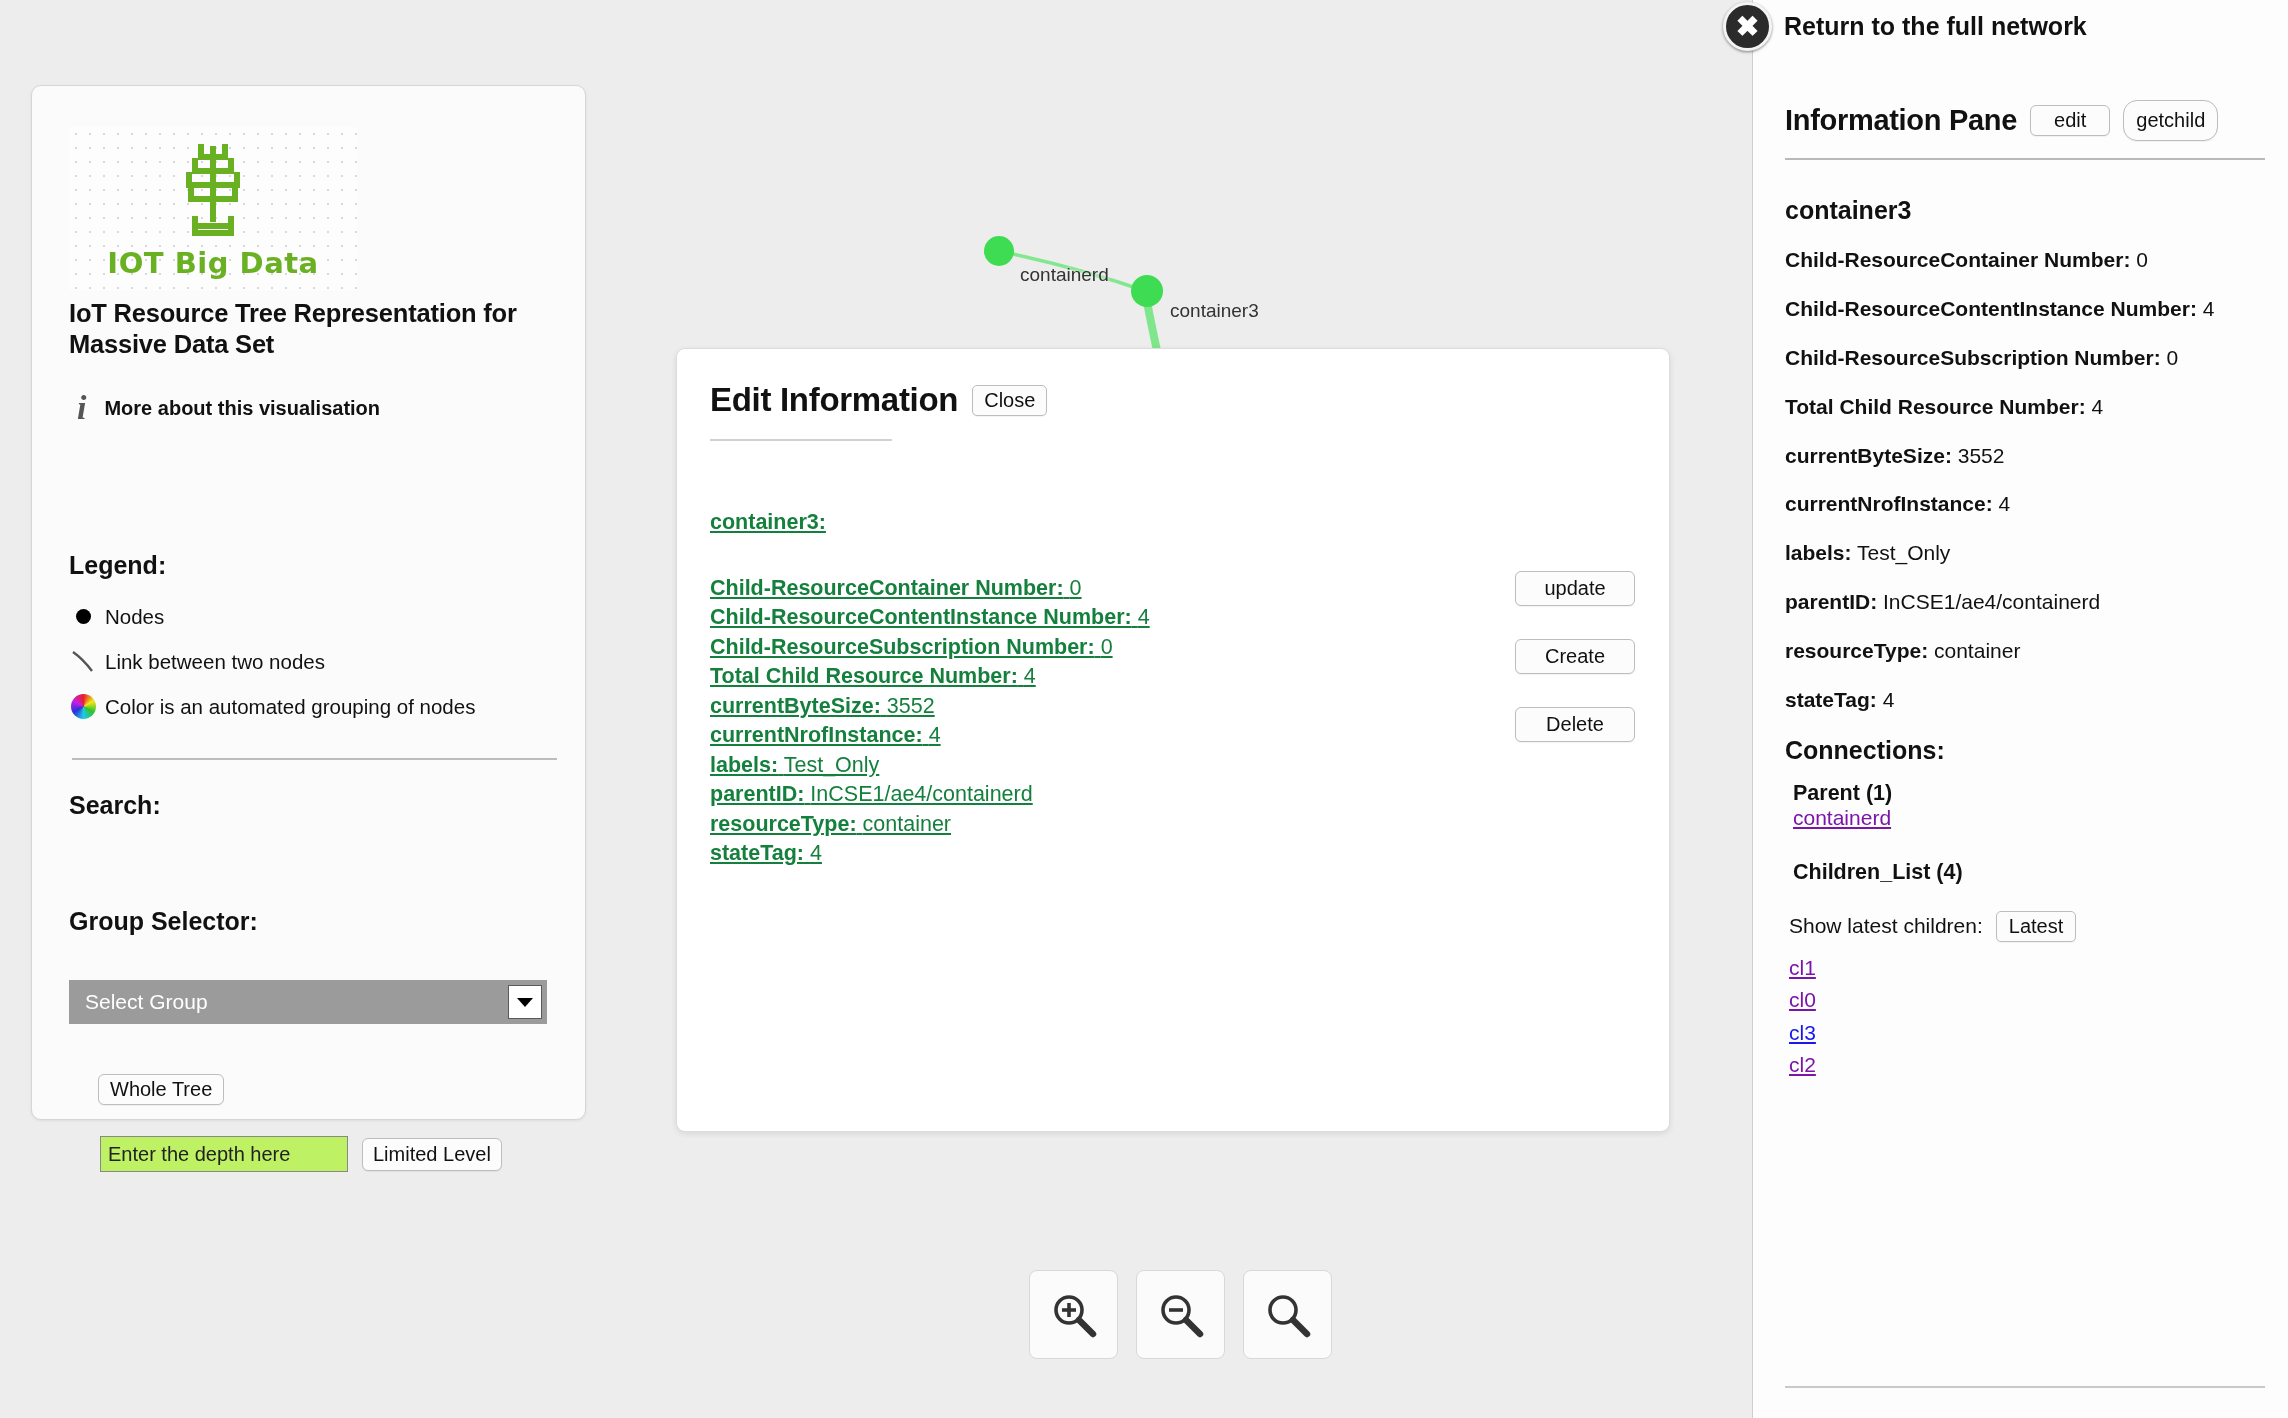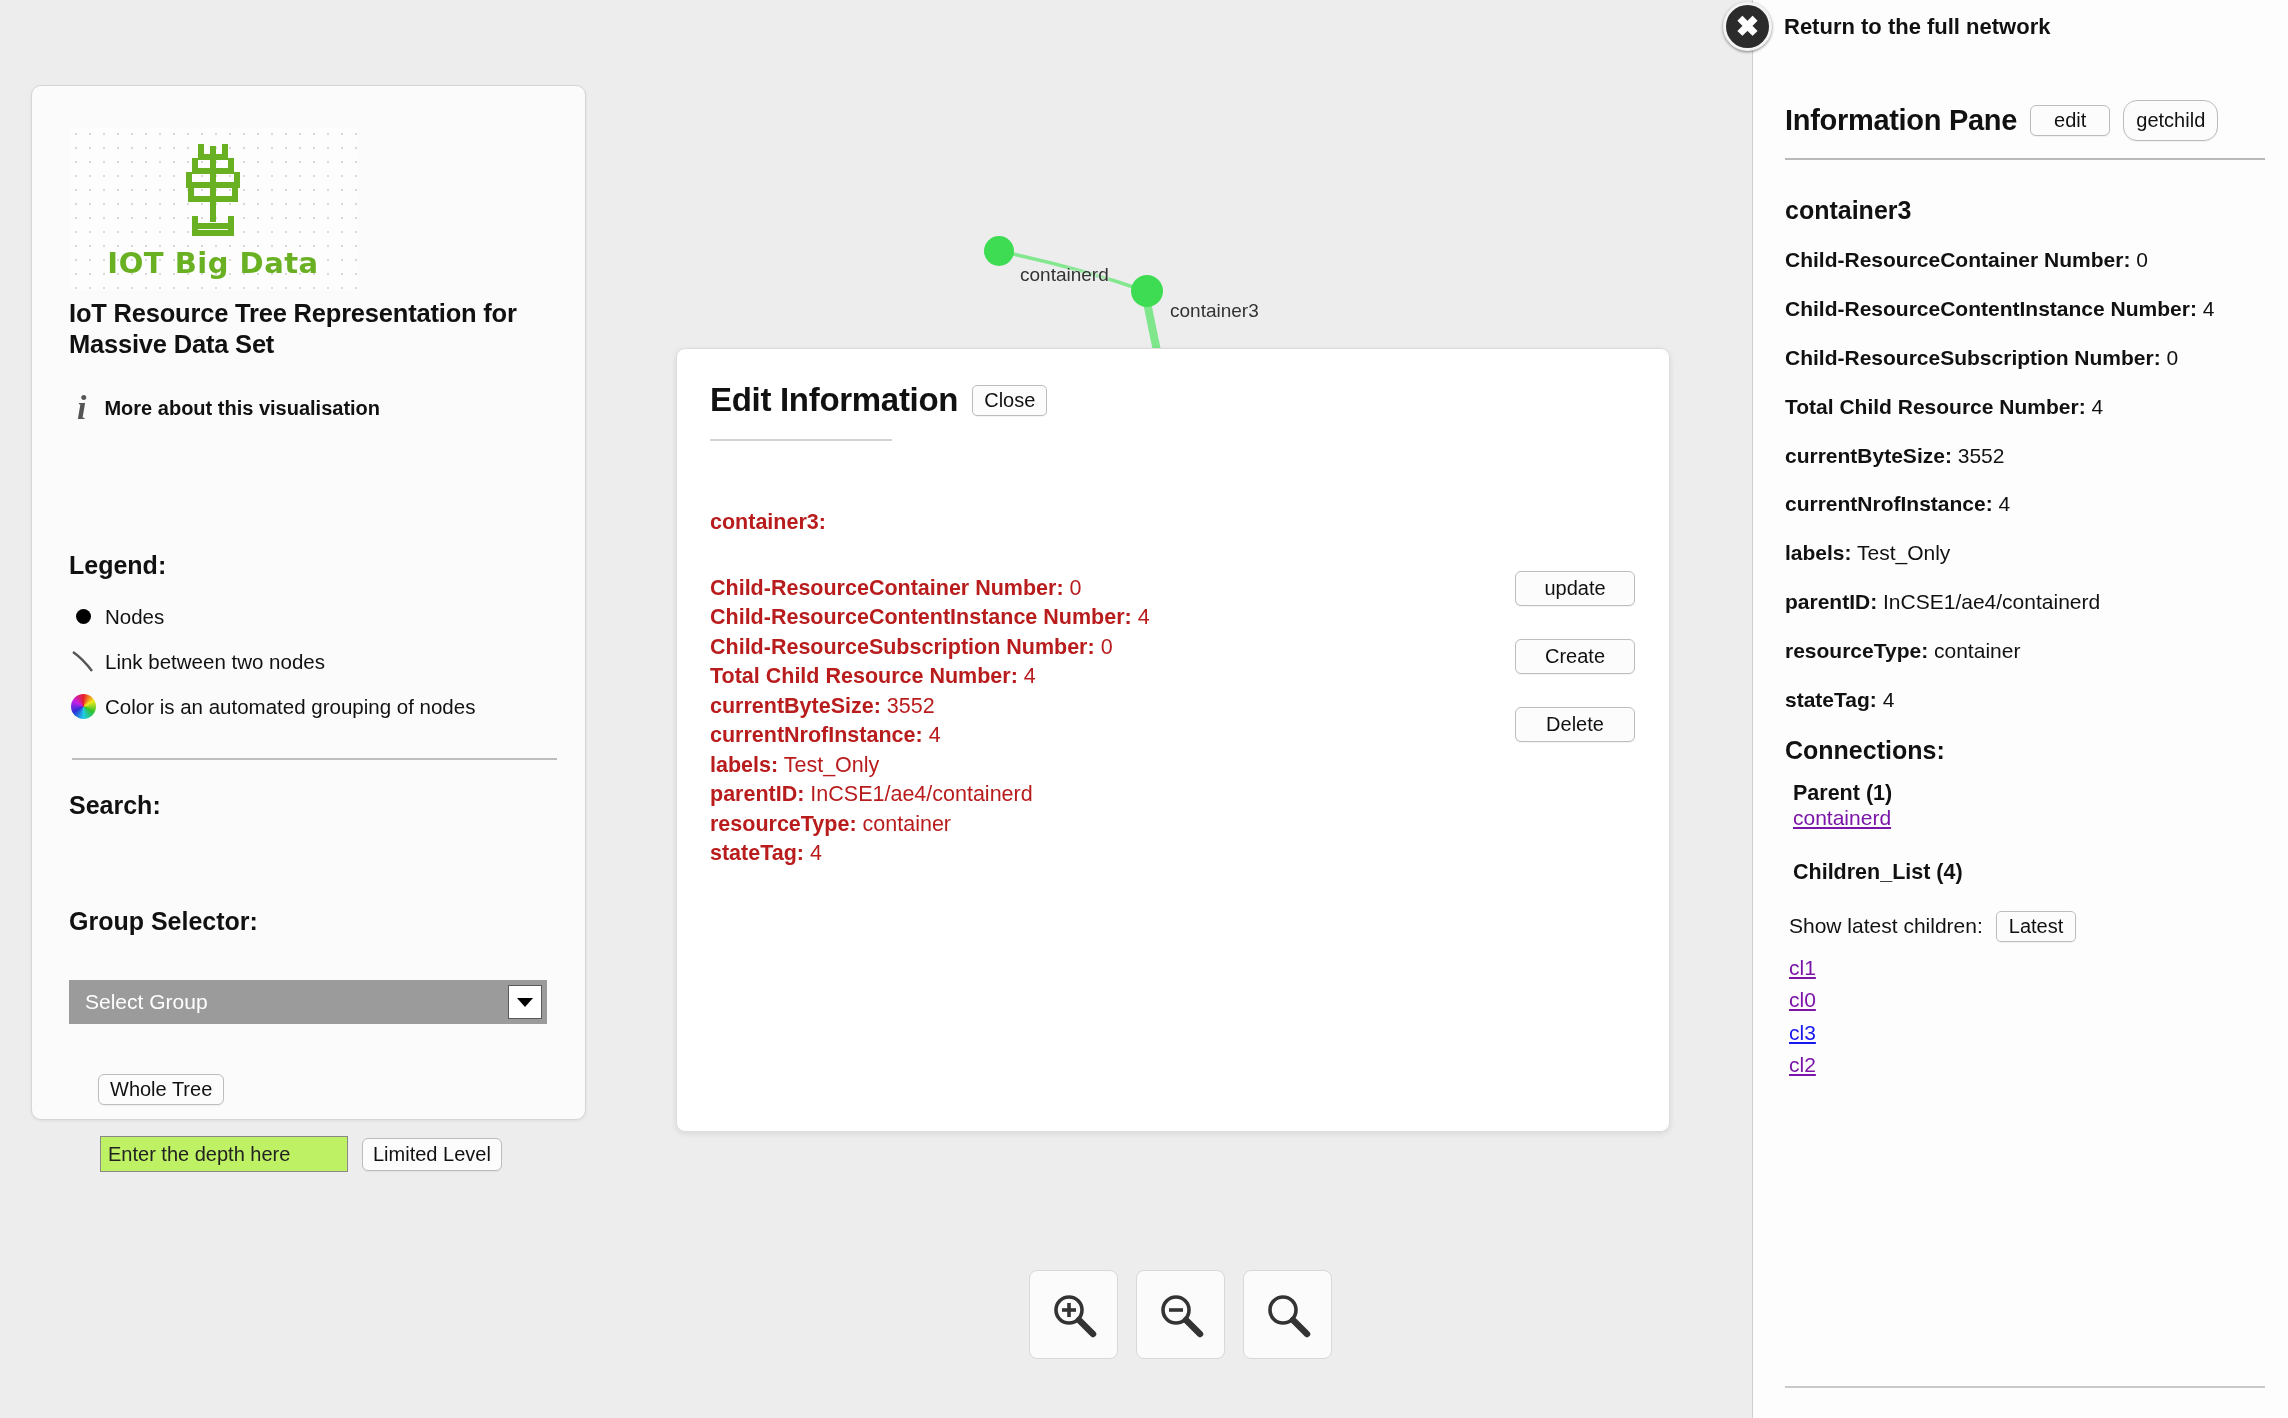--- a/index.html
+++ b/index.html
@@ -160,21 +160,21 @@
     display: flex; align-items: center; gap: 14px;
   }
   .edit-title { font-size: 33px; font-weight: bold; color: #111; letter-spacing: -.3px; }
   .close-btn { padding: 3px 11px; font-size: 20px; border-radius: 5px; }
   .edit-rule {
     position: absolute; left: 33px; top: 90px;
     width: 182px; height: 2px; background: #d2d2d2;
   }
   .edit-body {
     position: absolute; left: 33px; top: 163px;
-    font-size: 21.5px; color: #b91c1c; line-height: 1.0;
+    font-size: 21.5px; color: #15803d; line-height: 1.0; text-decoration: underline;
   }
   .edit-node-name { font-weight: bold; font-size: 21.5px; margin-bottom: 40px; }
   .kv { line-height: 29.5px; white-space: nowrap; }
   .kv b { font-weight: bold; }
   .side-btns { position: absolute; right: 34px; top: 222px; width: 120px; }
   .side-btns .btn { display: block; width: 100%; text-align: center; margin-bottom: 33px; padding: 5px 0; }
 
   
   .zoom-bar {
     position: absolute; left: 1029px; top: 1270px;
@@ -202,21 +202,21 @@
   }
   .close-circle {
     width: 49px; height: 49px; border-radius: 50%;
     background: #2b2b2b;
     border: 3px solid #f4f4f4;
     box-shadow: 0 1px 3px rgba(0,0,0,.45);
     display: flex; align-items: center; justify-content: center;
     color: #fff; font-size: 28px; font-weight: bold; line-height: 1;
     cursor: pointer;
   }
-  .return-text { font-size: 22px; font-weight: bold; color: #111; }
+  .return-text { font-size: 25px; font-weight: bold; color: #111; }
 
   .pane-head {
     position: absolute; left: 32px; top: 100px;
     display: flex; align-items: center; gap: 13px;
   }
   .pane-title { font-size: 29px; font-weight: bold; color: #111; letter-spacing: -.3px; }
   .pane-rule {
     position: absolute; left: 32px; top: 158px;
     width: 480px; height: 2px; background: #b9b9b9;
   }

